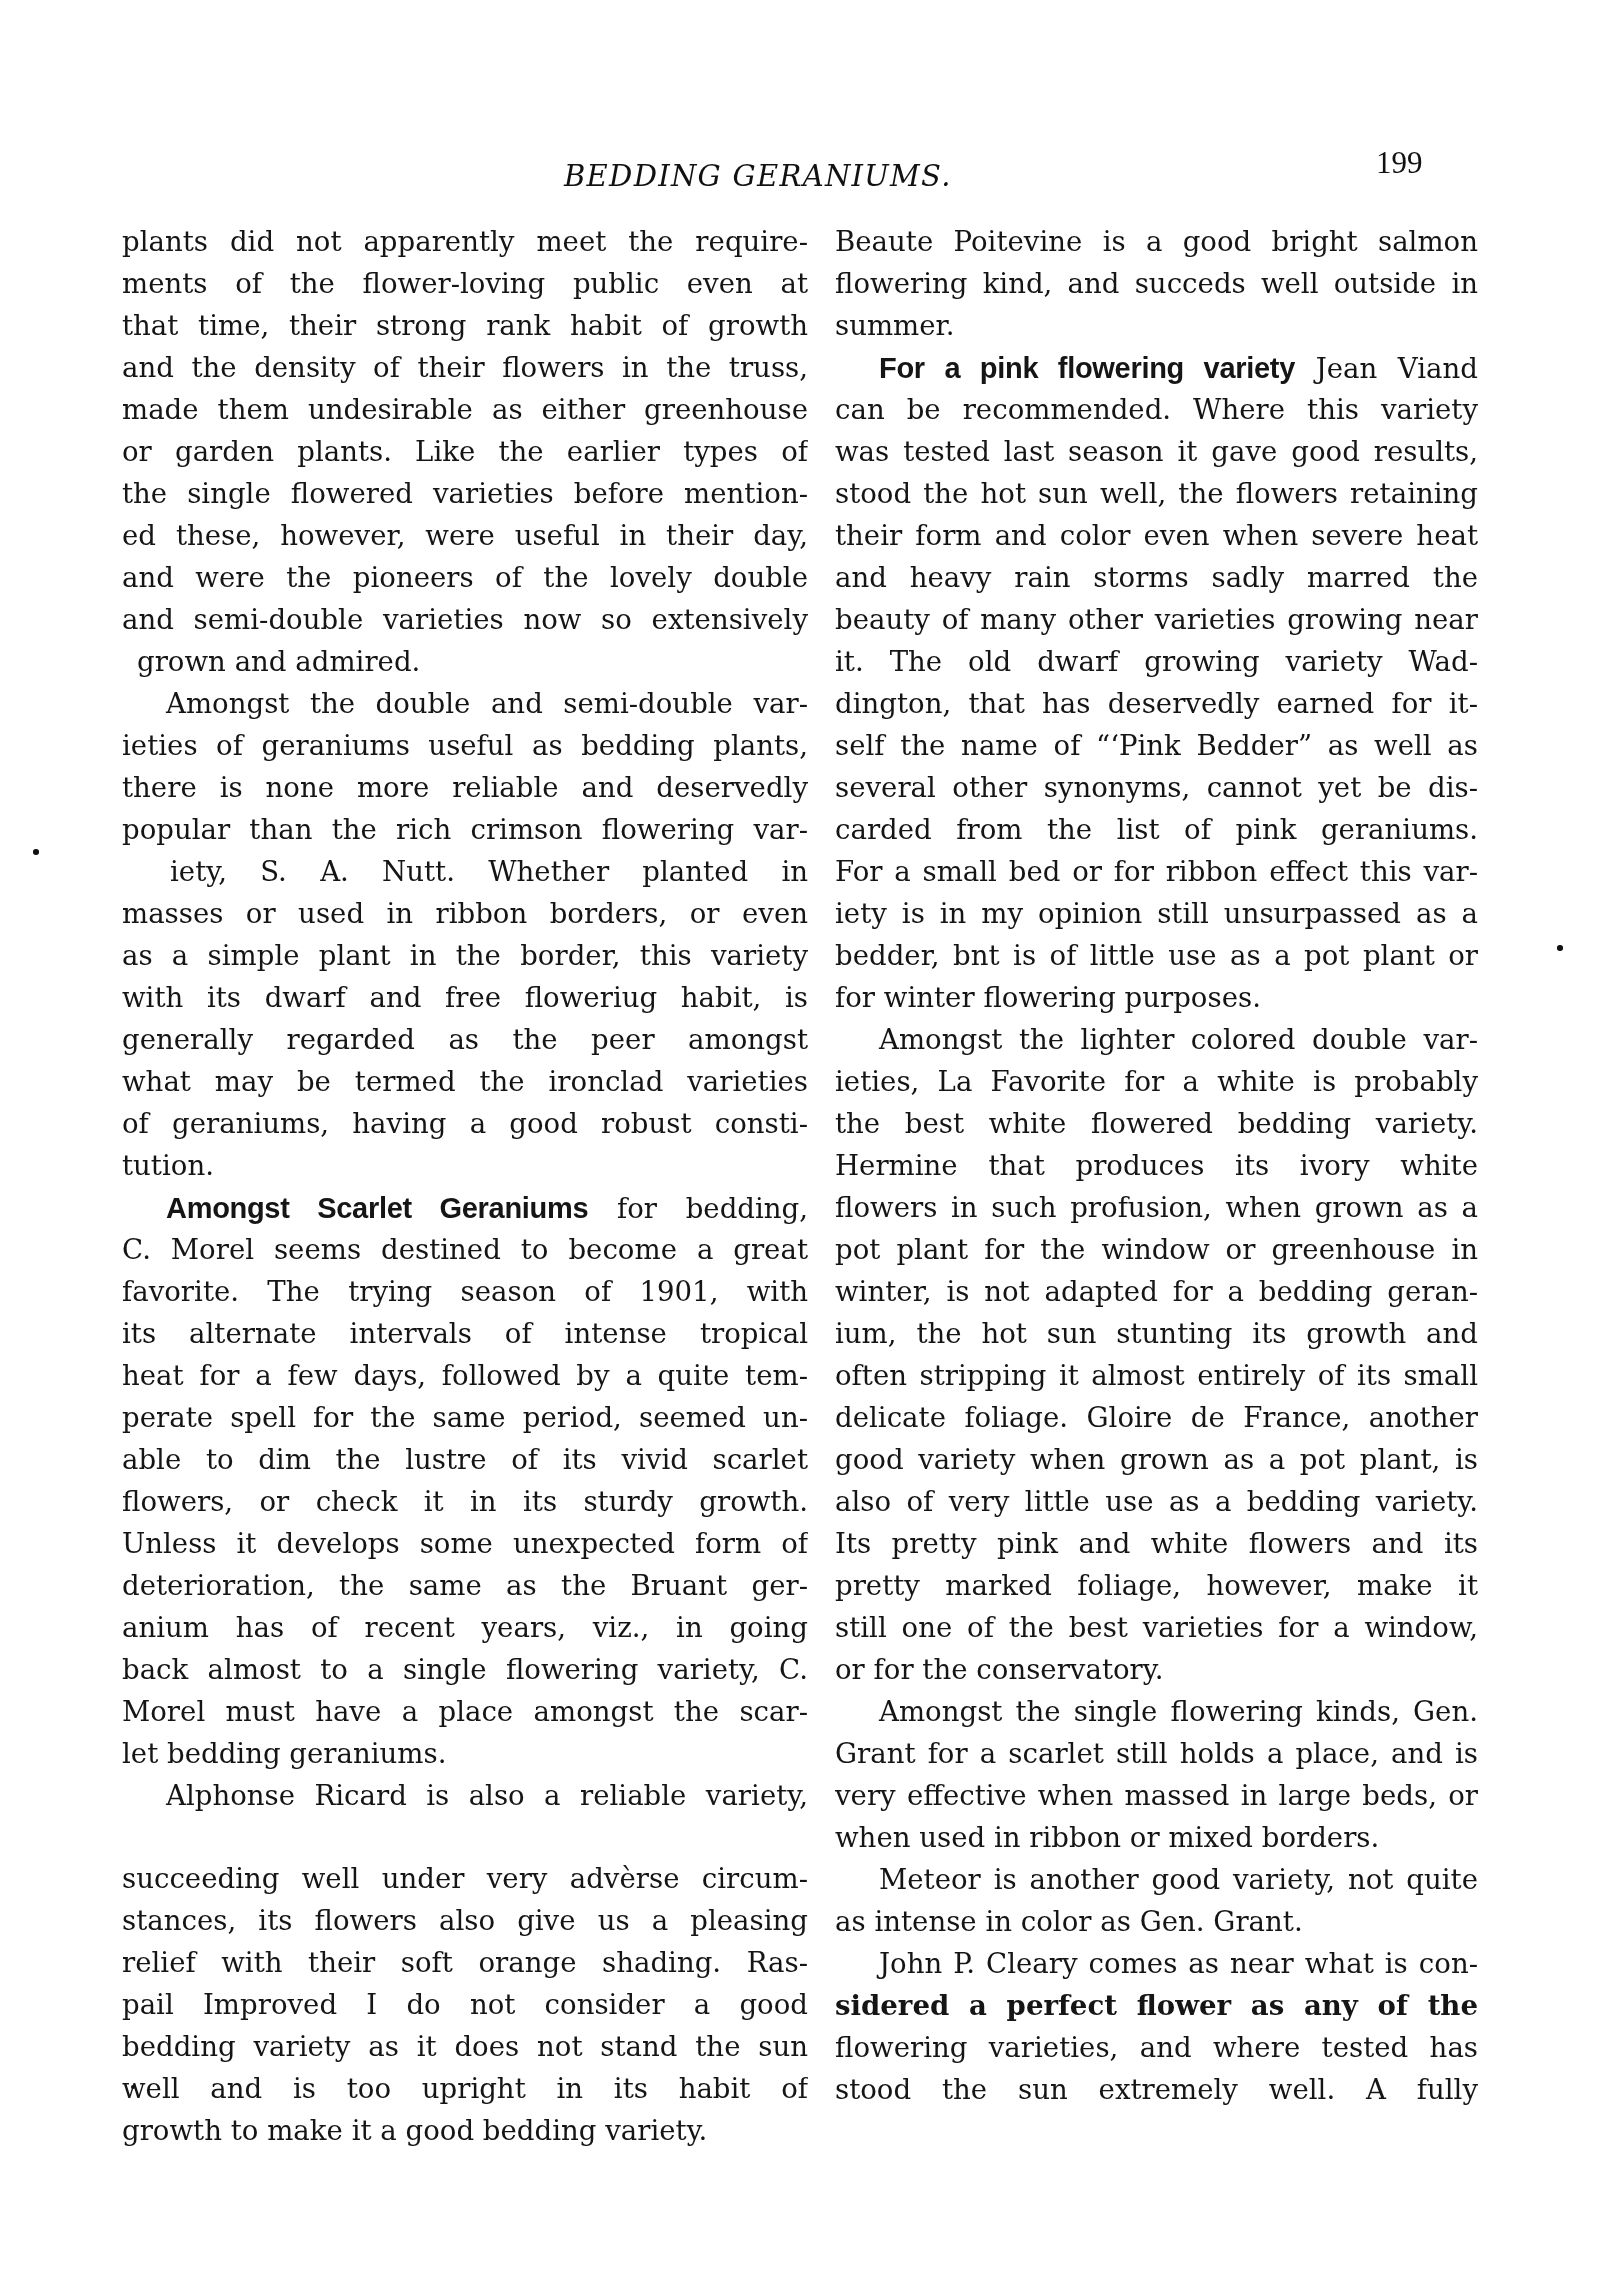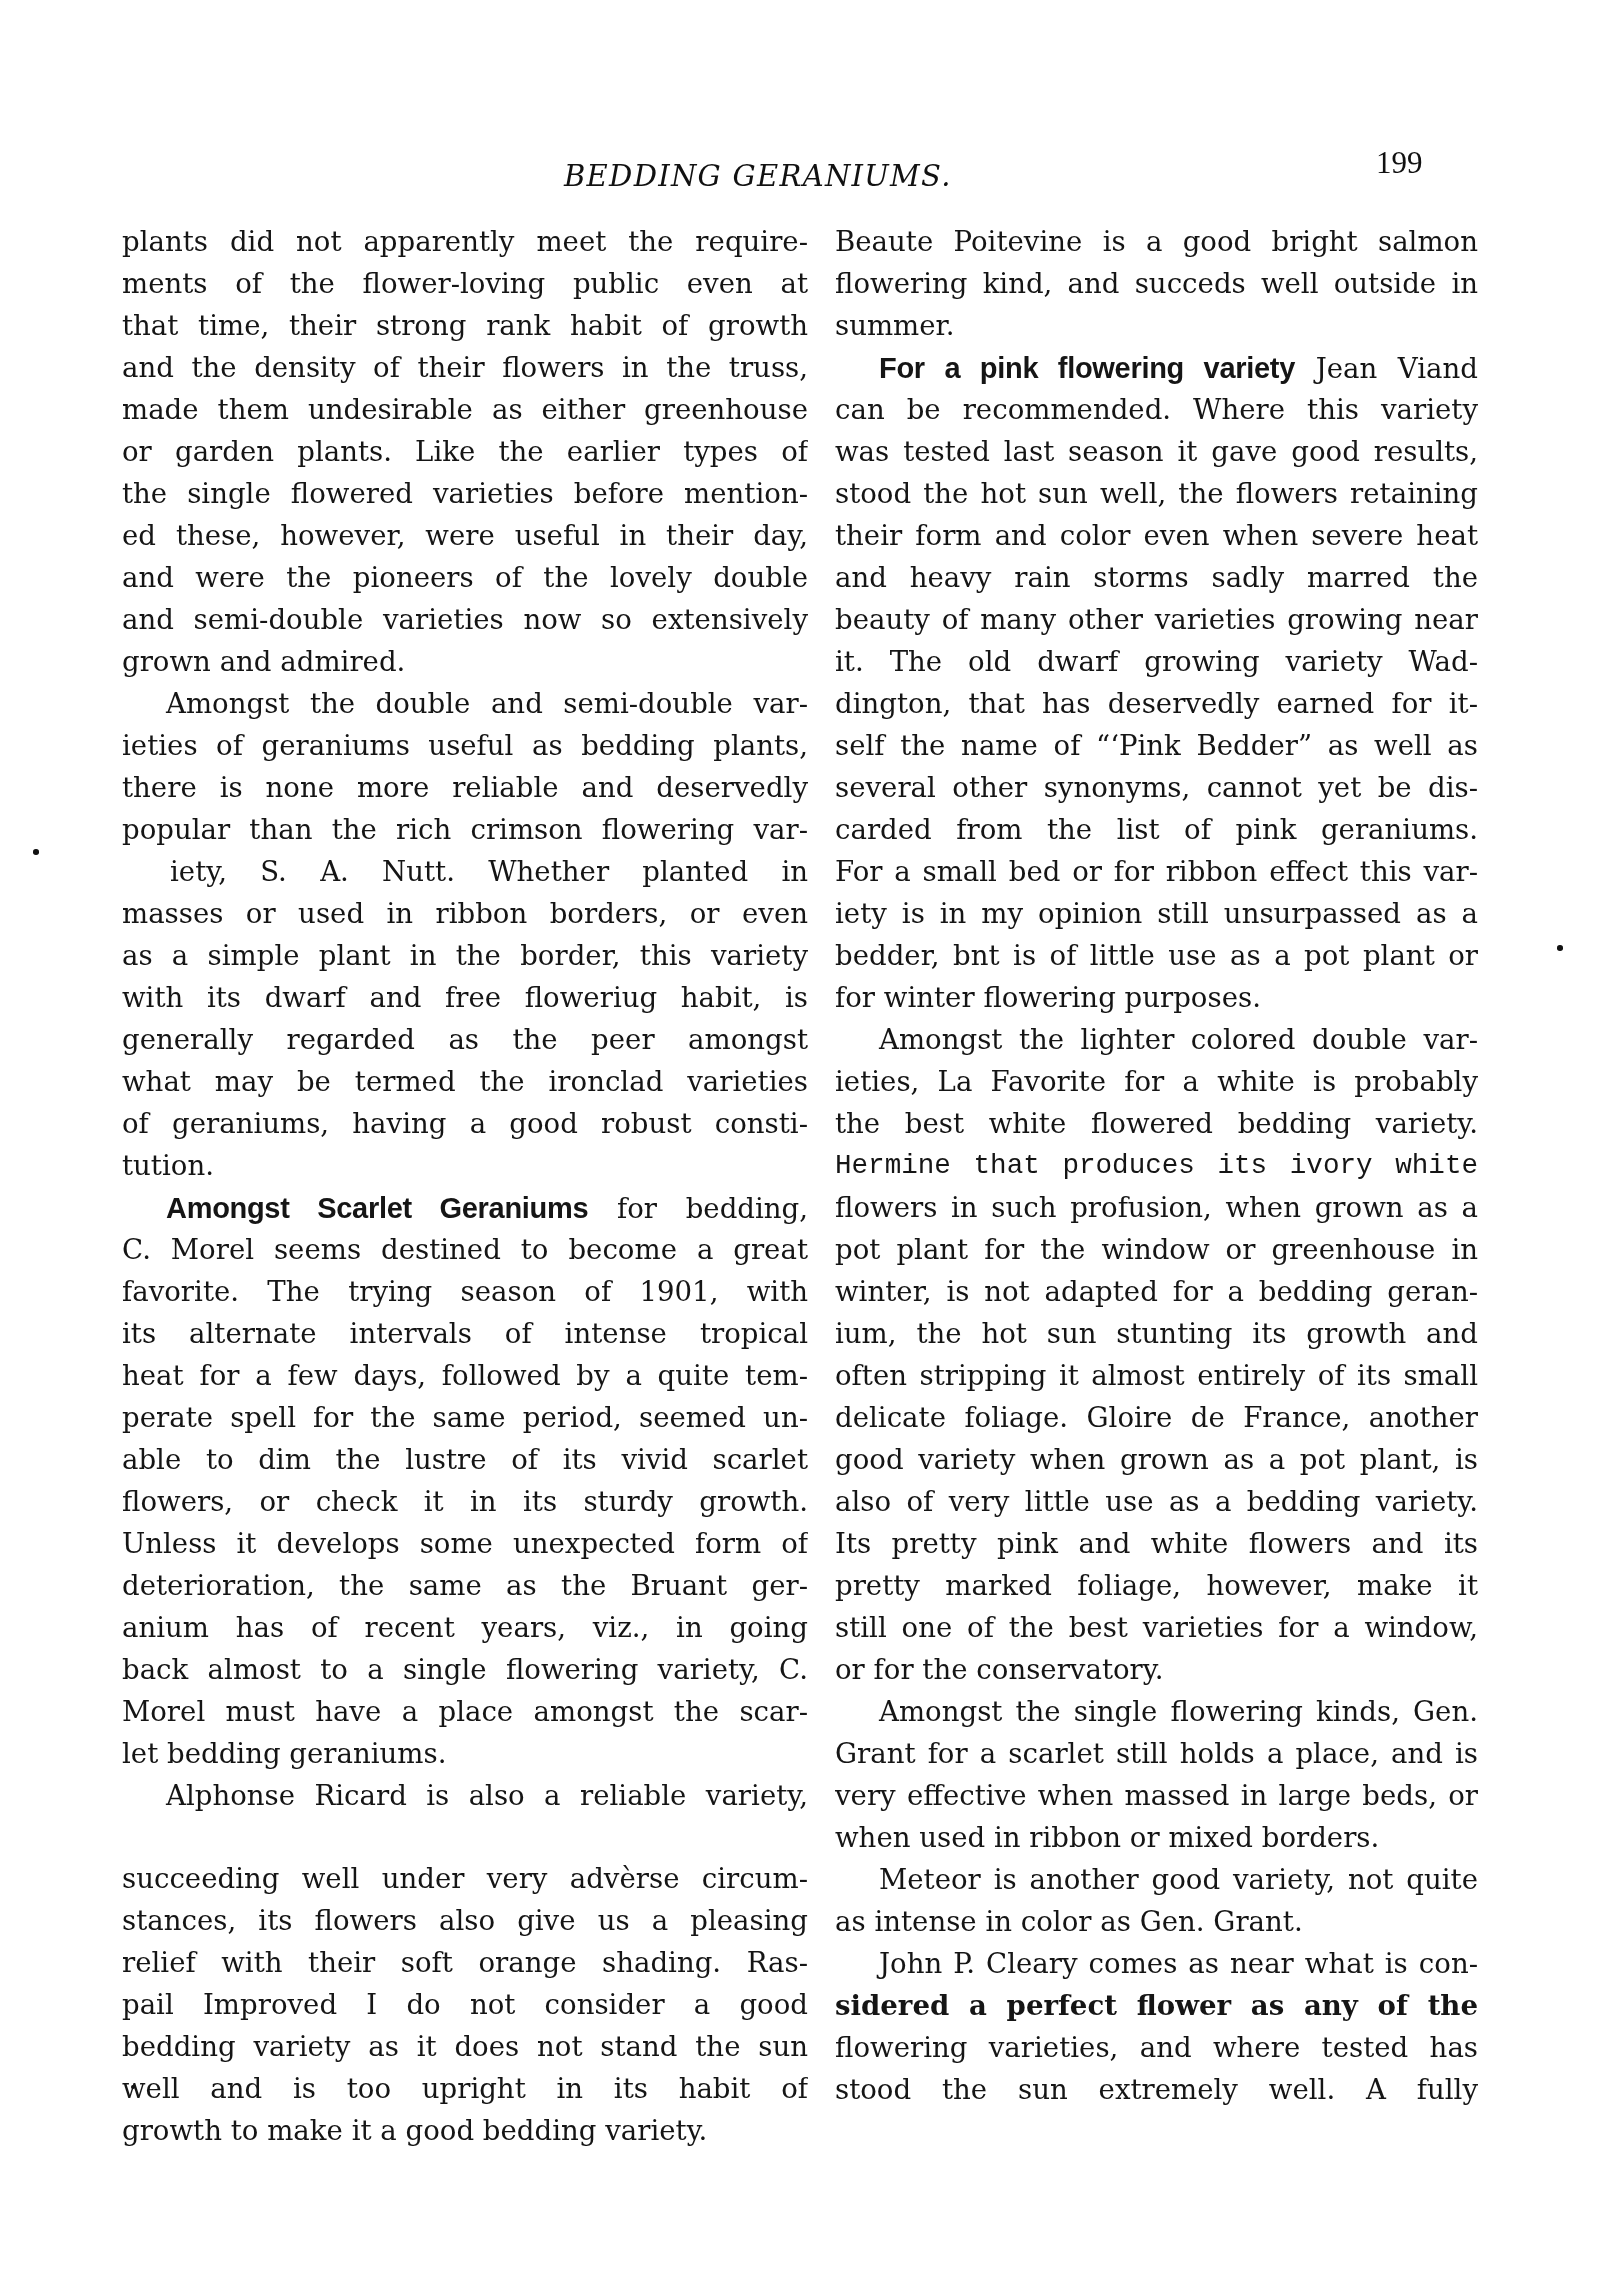--- a/index.html
+++ b/index.html
@@ -44,21 +44,21 @@
       <div class="line" style="white-space: normal; overflow: hidden;">plants did not apparently meet the require-</div>
       <div class="line" style="white-space: normal; overflow: hidden;">ments of the flower-loving public even at</div>
       <div class="line" style="white-space: normal; overflow: hidden;">that time, their strong rank habit of growth</div>
       <div class="line" style="white-space: normal; overflow: hidden;">and the density of their flowers in the truss,</div>
       <div class="line" style="white-space: normal; overflow: hidden;">made them undesirable as either greenhouse</div>
       <div class="line" style="white-space: normal; overflow: hidden;">or garden plants.  Like the earlier types of</div>
       <div class="line" style="white-space: normal; overflow: hidden;">the single flowered varieties before mention-</div>
       <div class="line" style="white-space: normal; overflow: hidden;">ed these, however, were useful in their day,</div>
       <div class="line" style="white-space: normal; overflow: hidden;">and were the pioneers of the lovely double</div>
       <div class="line" style="white-space: normal; overflow: hidden;">and semi-double varieties now so extensively</div>
-      <div class="line last" style="white-space: normal; overflow: hidden;">grown and admired.</div>
+      <div class="line last" style="white-space: normal; overflow: hidden; margin-left: 15px;">grown and admired.</div>
       <div class="line indent" style="white-space: normal; overflow: hidden;">Amongst the double and semi-double var-</div>
       <div class="line" style="white-space: normal; overflow: hidden;">ieties of geraniums useful as bedding plants,</div>
       <div class="line" style="white-space: normal; overflow: hidden;">there is none more reliable and deservedly</div>
       <div class="line" style="white-space: normal; overflow: hidden;">popular than the rich crimson flowering var-</div>
       <div class="line" style="white-space: normal; overflow: hidden; margin-left: 48px;">iety, S. A. Nutt. Whether planted in</div>
       <div class="line" style="white-space: normal; overflow: hidden;">masses or used in ribbon borders, or even</div>
       <div class="line" style="white-space: normal; overflow: hidden;">as a simple plant in the border, this variety</div>
       <div class="line" style="white-space: normal; overflow: hidden;">with its dwarf and free floweriug habit, is</div>
       <div class="line" style="white-space: normal; overflow: hidden;">generally regarded as the peer amongst</div>
       <div class="line" style="white-space: normal; overflow: hidden;">what may be termed the ironclad varieties</div>
@@ -103,21 +103,21 @@
       <div class="line" style="white-space: normal; overflow: hidden;">self the name of “‘Pink Bedder” as well as</div>
       <div class="line" style="white-space: normal; overflow: hidden;">several other synonyms, cannot yet be dis-</div>
       <div class="line" style="white-space: normal; overflow: hidden;">carded from the list of pink geraniums.</div>
       <div class="line" style="white-space: normal; overflow: hidden;">For a small bed or for ribbon effect this var-</div>
       <div class="line" style="white-space: normal; overflow: hidden;">iety is in my opinion still unsurpassed as a</div>
       <div class="line" style="white-space: normal; overflow: hidden;">bedder, bnt is of little use as a pot plant or</div>
       <div class="line last" style="white-space: normal; overflow: hidden;">for winter flowering purposes.</div>
       <div class="line indent" style="white-space: normal; overflow: hidden;">Amongst the lighter colored double var-</div>
       <div class="line" style="white-space: normal; overflow: hidden;">ieties, La Favorite for a white is probably</div>
       <div class="line" style="white-space: normal; overflow: hidden;">the best white flowered bedding variety.</div>
-      <div class="line" style="white-space: normal; overflow: hidden; font-family: Liberation Mono, monospace;">Hermine that produces its ivory white</div>
+      <div class="line" style="white-space: normal; overflow: hidden;">Hermine that produces its ivory white</div>
       <div class="line" style="white-space: normal; overflow: hidden;">flowers in such profusion, when grown as a</div>
       <div class="line" style="white-space: normal; overflow: hidden;">pot plant for the window or greenhouse in</div>
       <div class="line" style="white-space: normal; overflow: hidden;">winter, is not adapted for a bedding geran-</div>
       <div class="line" style="white-space: normal; overflow: hidden;">ium, the hot sun stunting its growth and</div>
       <div class="line" style="white-space: normal; overflow: hidden;">often stripping it almost entirely of its small</div>
       <div class="line" style="white-space: normal; overflow: hidden;">delicate foliage.  Gloire de France, another</div>
       <div class="line" style="white-space: normal; overflow: hidden;">good variety when grown as a pot plant, is</div>
       <div class="line" style="white-space: normal; overflow: hidden;">also of very little use as a bedding variety.</div>
       <div class="line" style="white-space: normal; overflow: hidden;">Its pretty pink and white flowers and its</div>
       <div class="line" style="white-space: normal; overflow: hidden;">pretty marked foliage, however, make it</div>

